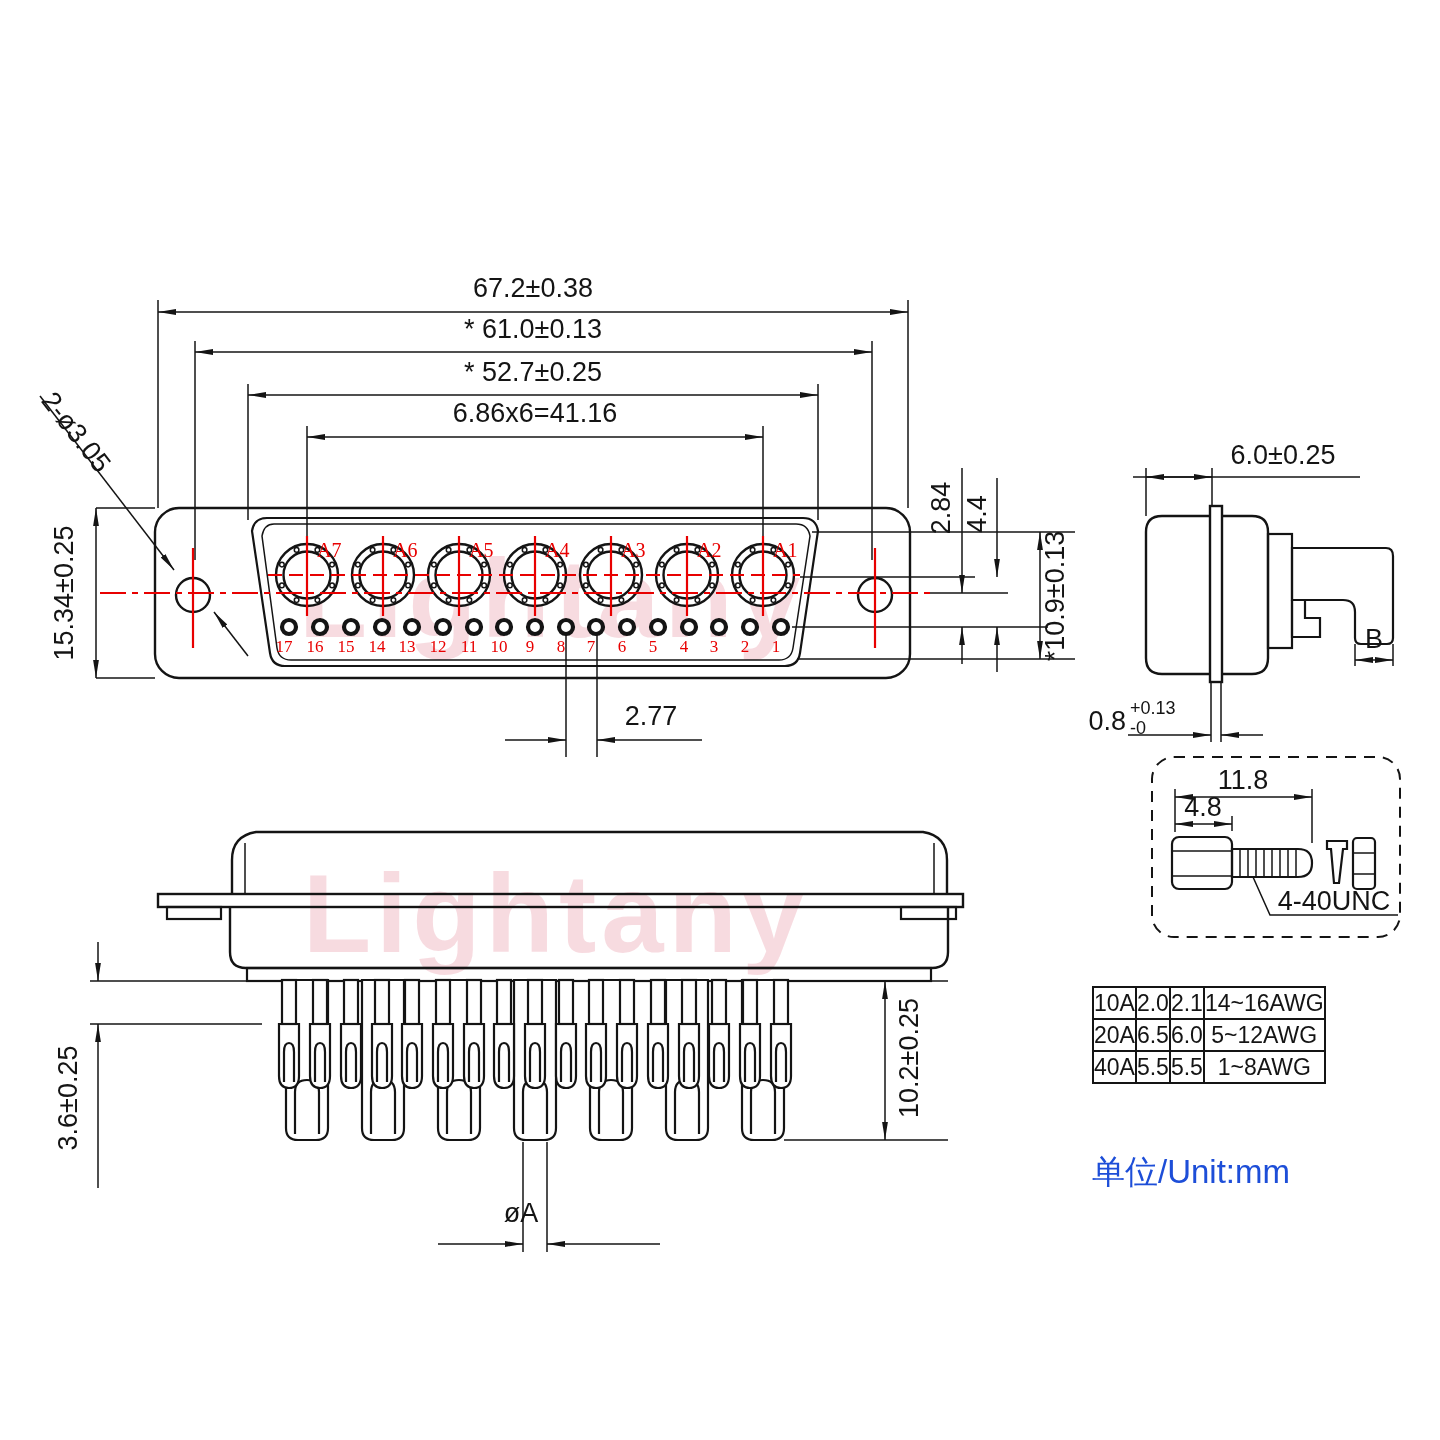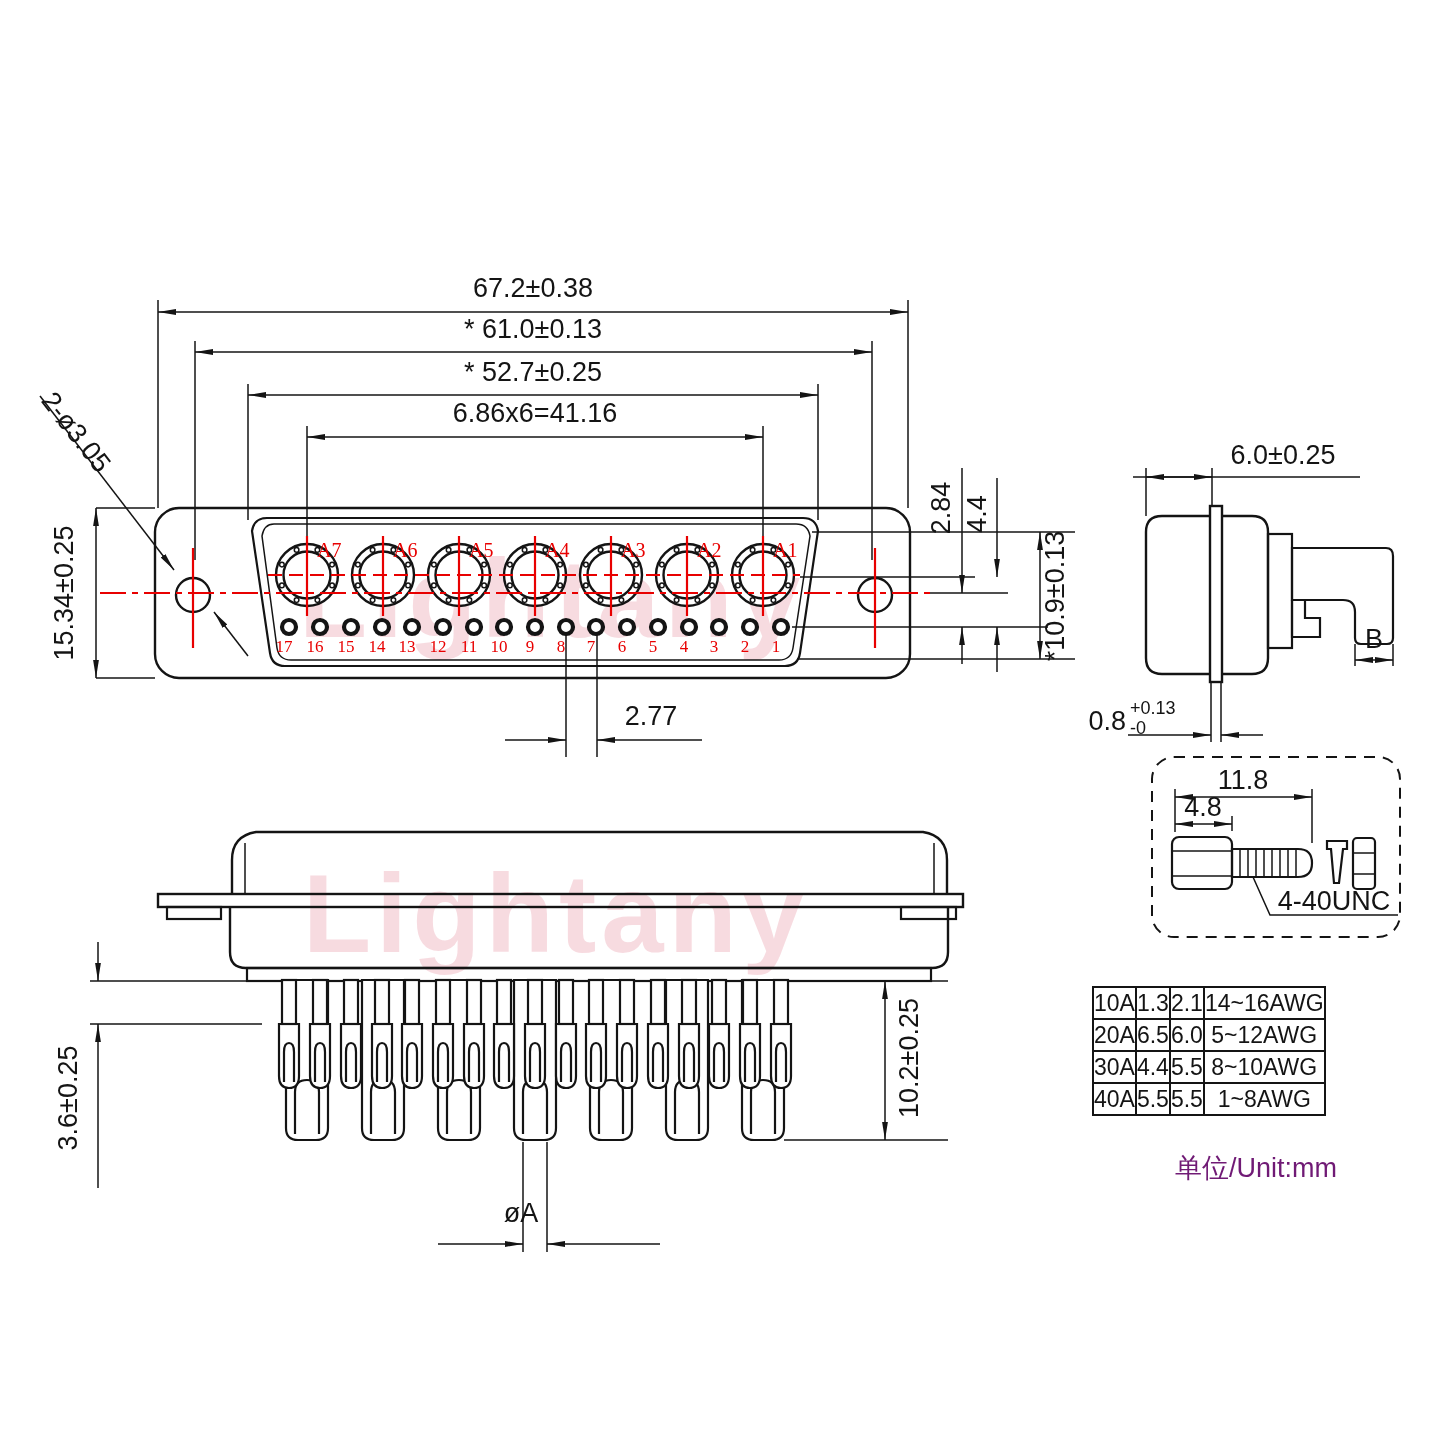--- a/index.html
+++ b/index.html
@@ -20,22 +20,22 @@
   .rt{font:20px "Liberation Serif",serif;fill:#e80000;}
   .pt{font:17px "Liberation Serif",serif;fill:#e80000;}
   .wm{font:bold 112px "Liberation Sans",sans-serif;fill:#d94f68;opacity:0.20;letter-spacing:5px;}
   
   #spec-table{position:absolute;left:1092px;top:986px;border-collapse:collapse;
               font-family:"Liberation Sans","DejaVu Sans",sans-serif;}
   #spec-table td,#spec-table th{border:2.5px solid #141414;text-align:center;
               font-size:23px;font-weight:normal;color:#141414;padding:0;height:30px;}
   #spec-table .c0{width:86px;} #spec-table .c1{width:55px;}
   #spec-table .c2{width:51px;} #spec-table .c3{width:131px;}
-  #unit-label{position:absolute;left:1092px;top:1150px;width:328px;text-align:center;
-              font-size:27px;color:#701a75;font-family:"Liberation Sans","DejaVu Sans",sans-serif;}
+  #unit-label{position:absolute;left:1092px;top:1150px;width:328px;text-align:left;
+              font-size:33px;color:#1d4ed8;font-family:"Liberation Sans","DejaVu Sans",sans-serif;}
 </style>
 </head>
 <body>
 
 <div id="stage">
 <svg width="1440" height="1440" viewBox="0 0 1440 1440">
   <defs>
     <marker id="a" viewBox="0 0 18 8" refX="18" refY="4" markerWidth="18" markerHeight="8" orient="auto-start-reverse" markerUnits="userSpaceOnUse">
       <path d="M18 4 L0 1.1 L0 6.9 Z" fill="#141414"></path>
     </marker>
@@ -329,35 +329,29 @@
     <text class="dt" text-anchor="middle" transform="translate(77,1098) rotate(-90)">3.6±0.25</text>
     <text class="dt" text-anchor="middle" transform="translate(918,1058) rotate(-90)">10.2±0.25</text>
     <text class="dt" x="521" y="1222" text-anchor="middle">øA</text>
   </g>
 </svg>
 
 <table id="spec-table">
   <tbody>
     <tr>
       <td>10A</td>
-      <td>1.3</td>
+      <td>2.0</td>
       <td>2.1</td>
       <td>14~16AWG</td>
     </tr>
     <tr>
       <td>20A</td>
       <td>6.5</td>
       <td>6.0</td>
       <td>5~12AWG</td>
-    </tr>
-    <tr>
-      <td>30A</td>
-      <td>4.4</td>
-      <td>5.5</td>
-      <td>8~10AWG</td>
     </tr>
     <tr>
       <td>40A</td>
       <td>5.5</td>
       <td>5.5</td>
       <td>1~8AWG</td>
     </tr>
   </tbody>
 </table>
 <div id="unit-label">单位/Unit:mm</div>

